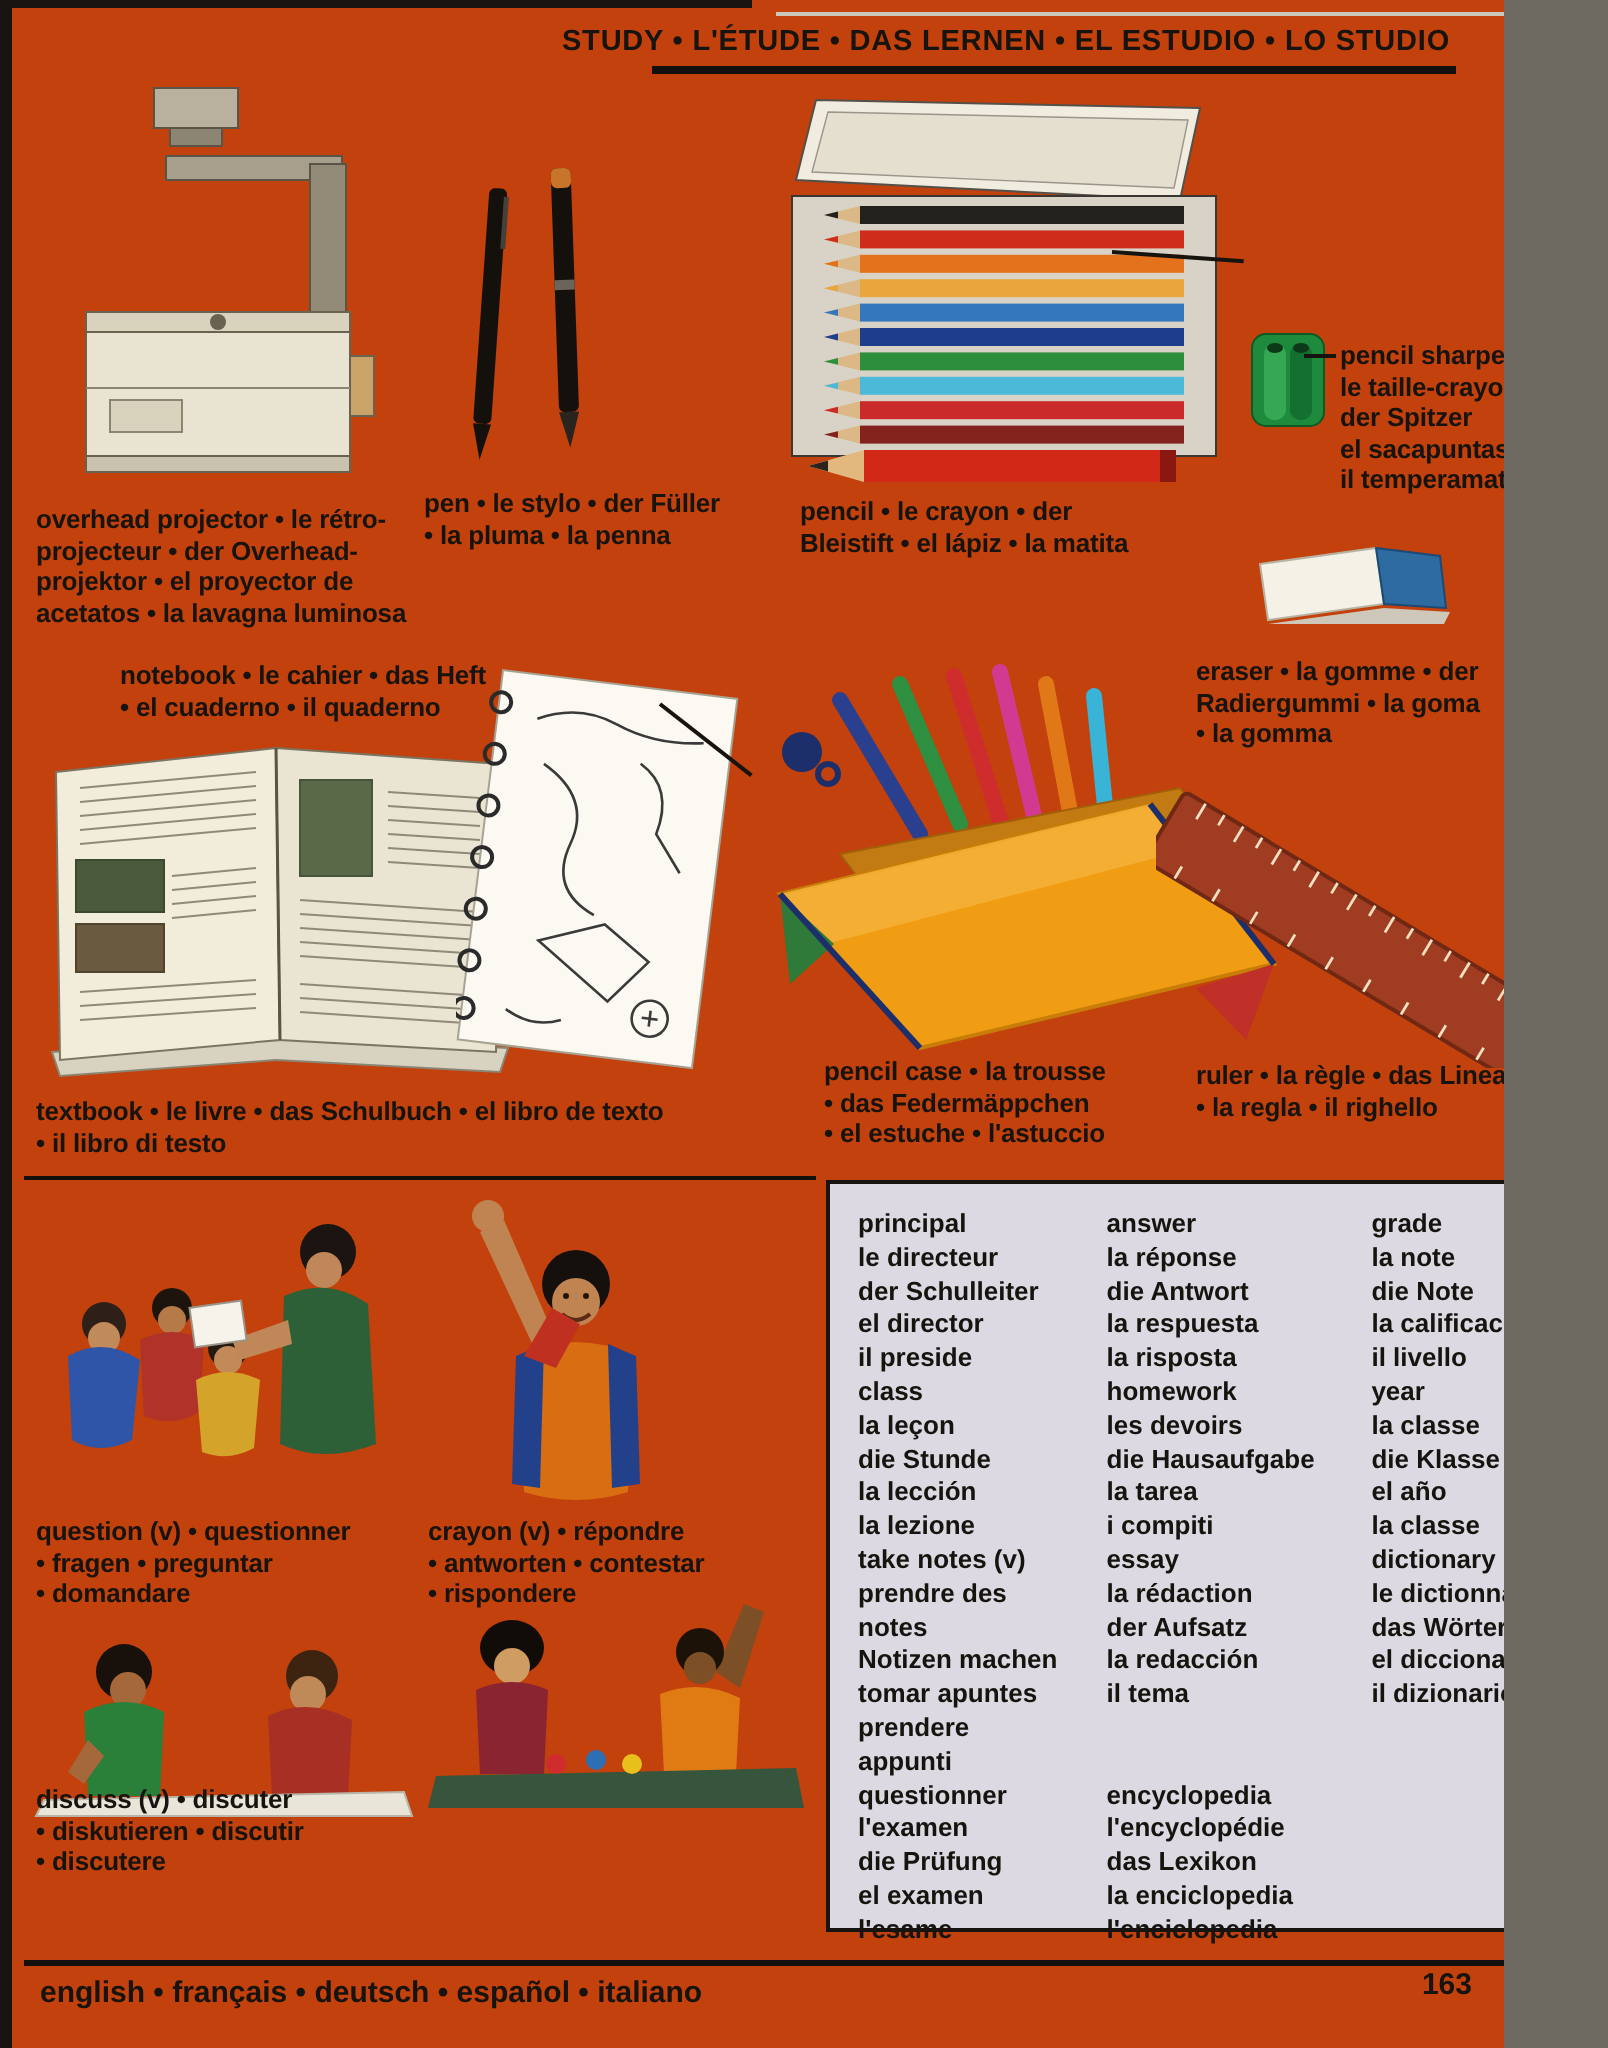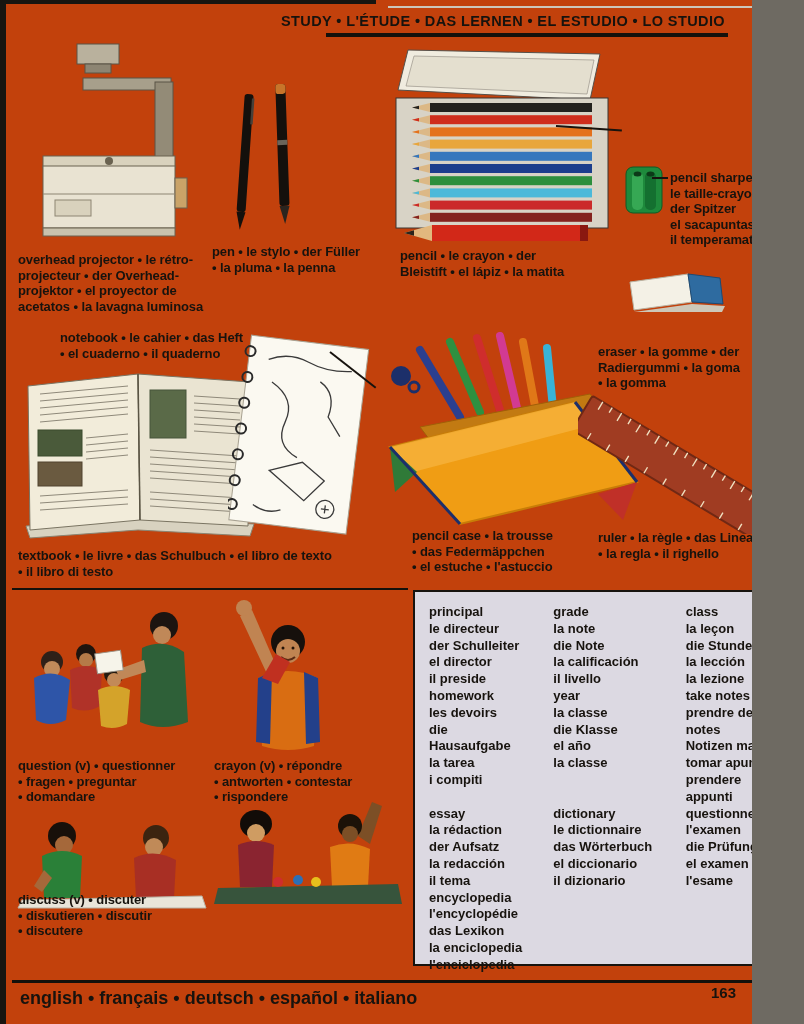--- a/index.html
+++ b/index.html
@@ -11,21 +11,21 @@
          font-weight:700;letter-spacing:-0.1px;color:#17130e;}
   .rule{position:absolute;background:#14110c;}
   .faint{position:absolute;background:#ccc7bb;}
   .connector{position:absolute;background:#17130e;height:2px;transform-origin:left center;}
   .header-title{position:absolute;top:13px;right:27px;font-size:14.5px;font-weight:700;
                 letter-spacing:0.4px;white-space:nowrap;}
   .vocab{position:absolute;left:413px;top:590px;width:378px;height:376px;background:#dcd9e2;
          border:2px solid #17130e;display:grid;grid-template-columns:1.02fr 1.1fr 1fr;
          grid-template-rows:repeat(4,1fr);padding:12px 2px 4px 14px;column-gap:21px;}
   .cell{white-space:pre-line;font-size:13px;line-height:16.8px;font-weight:600;}
-  .footer-langs{position:absolute;left:20px;top:988px;font-size:18px;font-weight:600;}
+  .footer-langs{position:absolute;left:20px;top:988px;font-size:15px;font-weight:600;}
   .page-num{position:absolute;right:16px;top:984px;font-size:15px;font-weight:600;}
   .edge-left{position:absolute;left:0;top:0;width:6px;height:1024px;background:#181510;}
   .edge-top{position:absolute;left:0;top:0;width:376px;height:4px;background:#181510;}
   svg{display:block;}
 </style>
 </head>
 <body>
 
 <div class="page">
 
@@ -309,21 +309,21 @@
 acetatos • la lavagna luminosa</div>
   <div class="label" style="left:212px;top:244px;width:180px;">pen • le stylo • der Füller
 • la pluma • la penna</div>
   <div class="label" style="left:400px;top:248px;width:200px;">pencil • le crayon • der
 Bleistift • el lápiz • la matita</div>
   <div class="label" style="left:670px;top:170px;width:135px;">pencil sharpener
 le taille-crayon
 der Spitzer
 el sacapuntas
 il temperamatite</div>
-  <div class="label" style="left:598px;top:344px;width:195px;">eraser • la gomme • der
+  <div class="label" style="left:598px;top:328px;width:195px;">eraser • la gomme • der
 Radiergummi • la goma
 • la gomma</div>
   <div class="label" style="left:60px;top:330px;width:235px;">notebook • le cahier • das Heft
 • el cuaderno • il quaderno</div>
   <div class="label" style="left:18px;top:548px;width:370px;">textbook • le livre • das Schulbuch • el libro de texto
 • il libro di testo</div>
   <div class="label" style="left:412px;top:528px;width:180px;">pencil case • la trousse
 • das Federmäppchen
 • el estuche • l'astuccio</div>
   <div class="label" style="left:598px;top:530px;width:195px;">ruler • la règle • das Lineal
@@ -339,20 +339,25 @@
 • discutere</div>
 
   <div class="rule" style="left:12px;top:588px;width:396px;height:2px;"></div>
 
   <div class="vocab">
     <div class="cell">principal
 le directeur
 der Schulleiter
 el director
 il preside</div>
+    <div class="cell">answer
+la réponse
+die Antwort
+la respuesta
+la risposta</div>
     <div class="cell">grade
 la note
 die Note
 la calificación
 il livello</div>
     <div class="cell">class
 la leçon
 die Stunde
 la lección
 la lezione</div>

